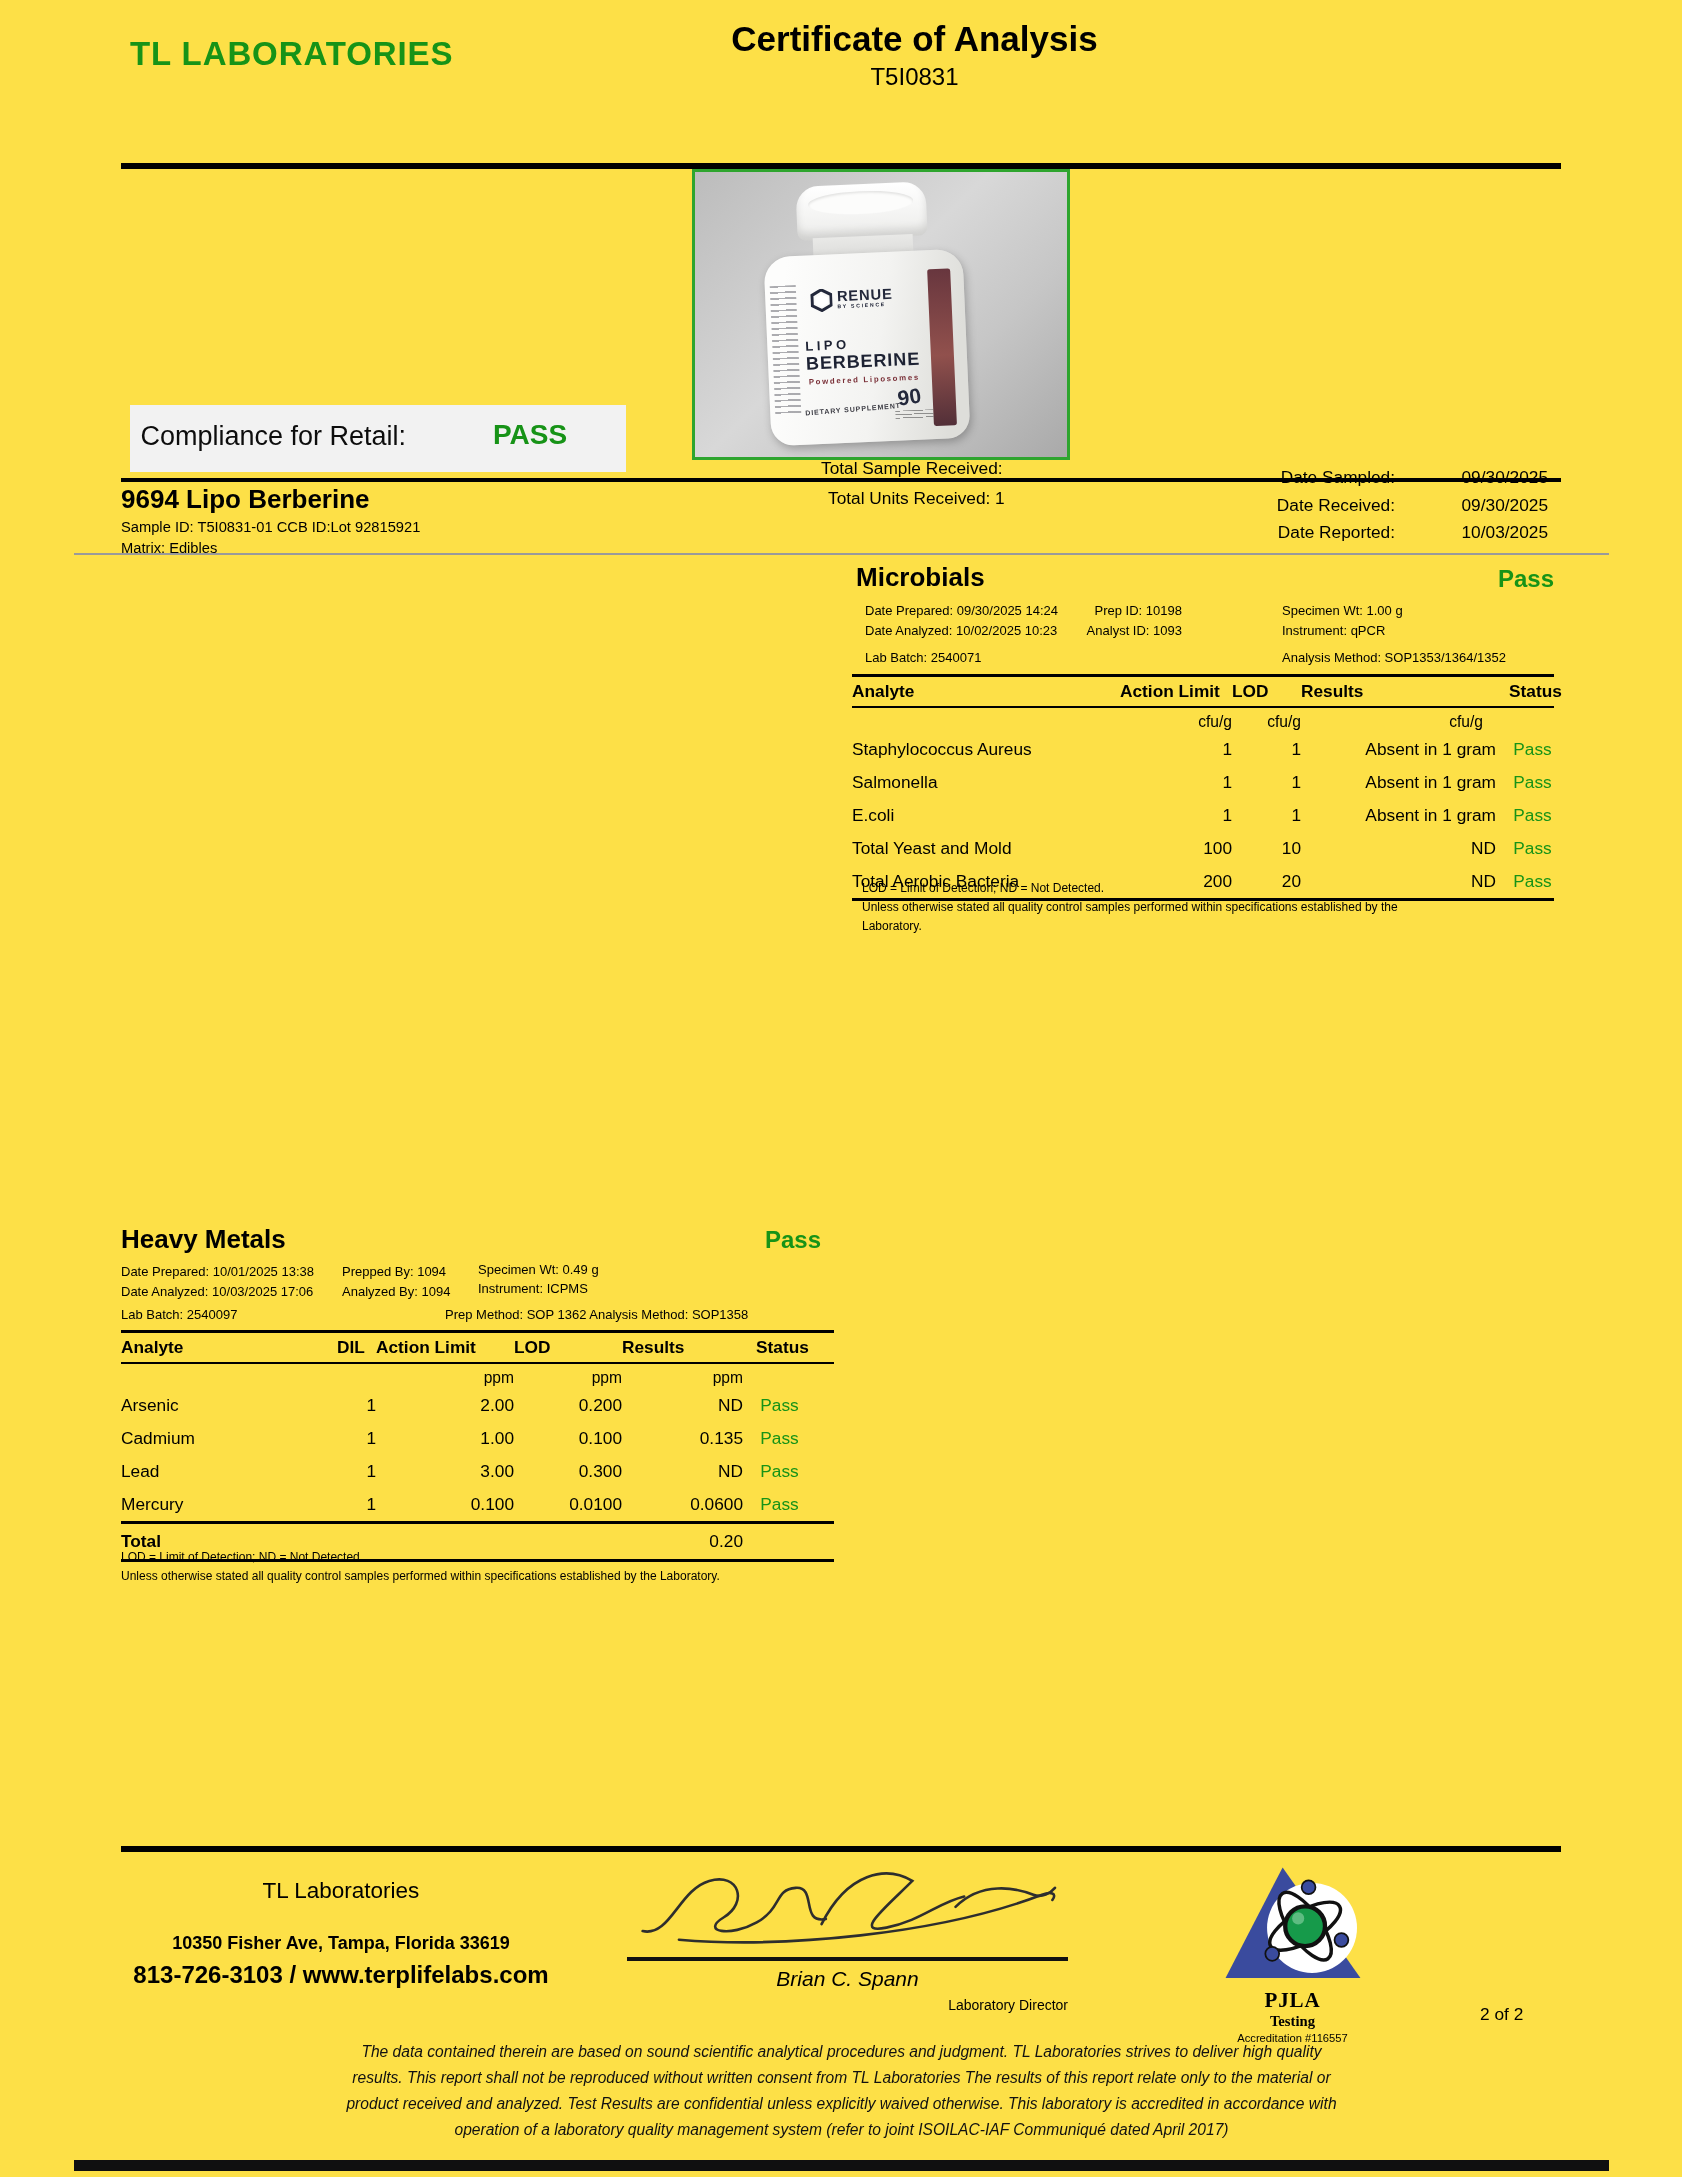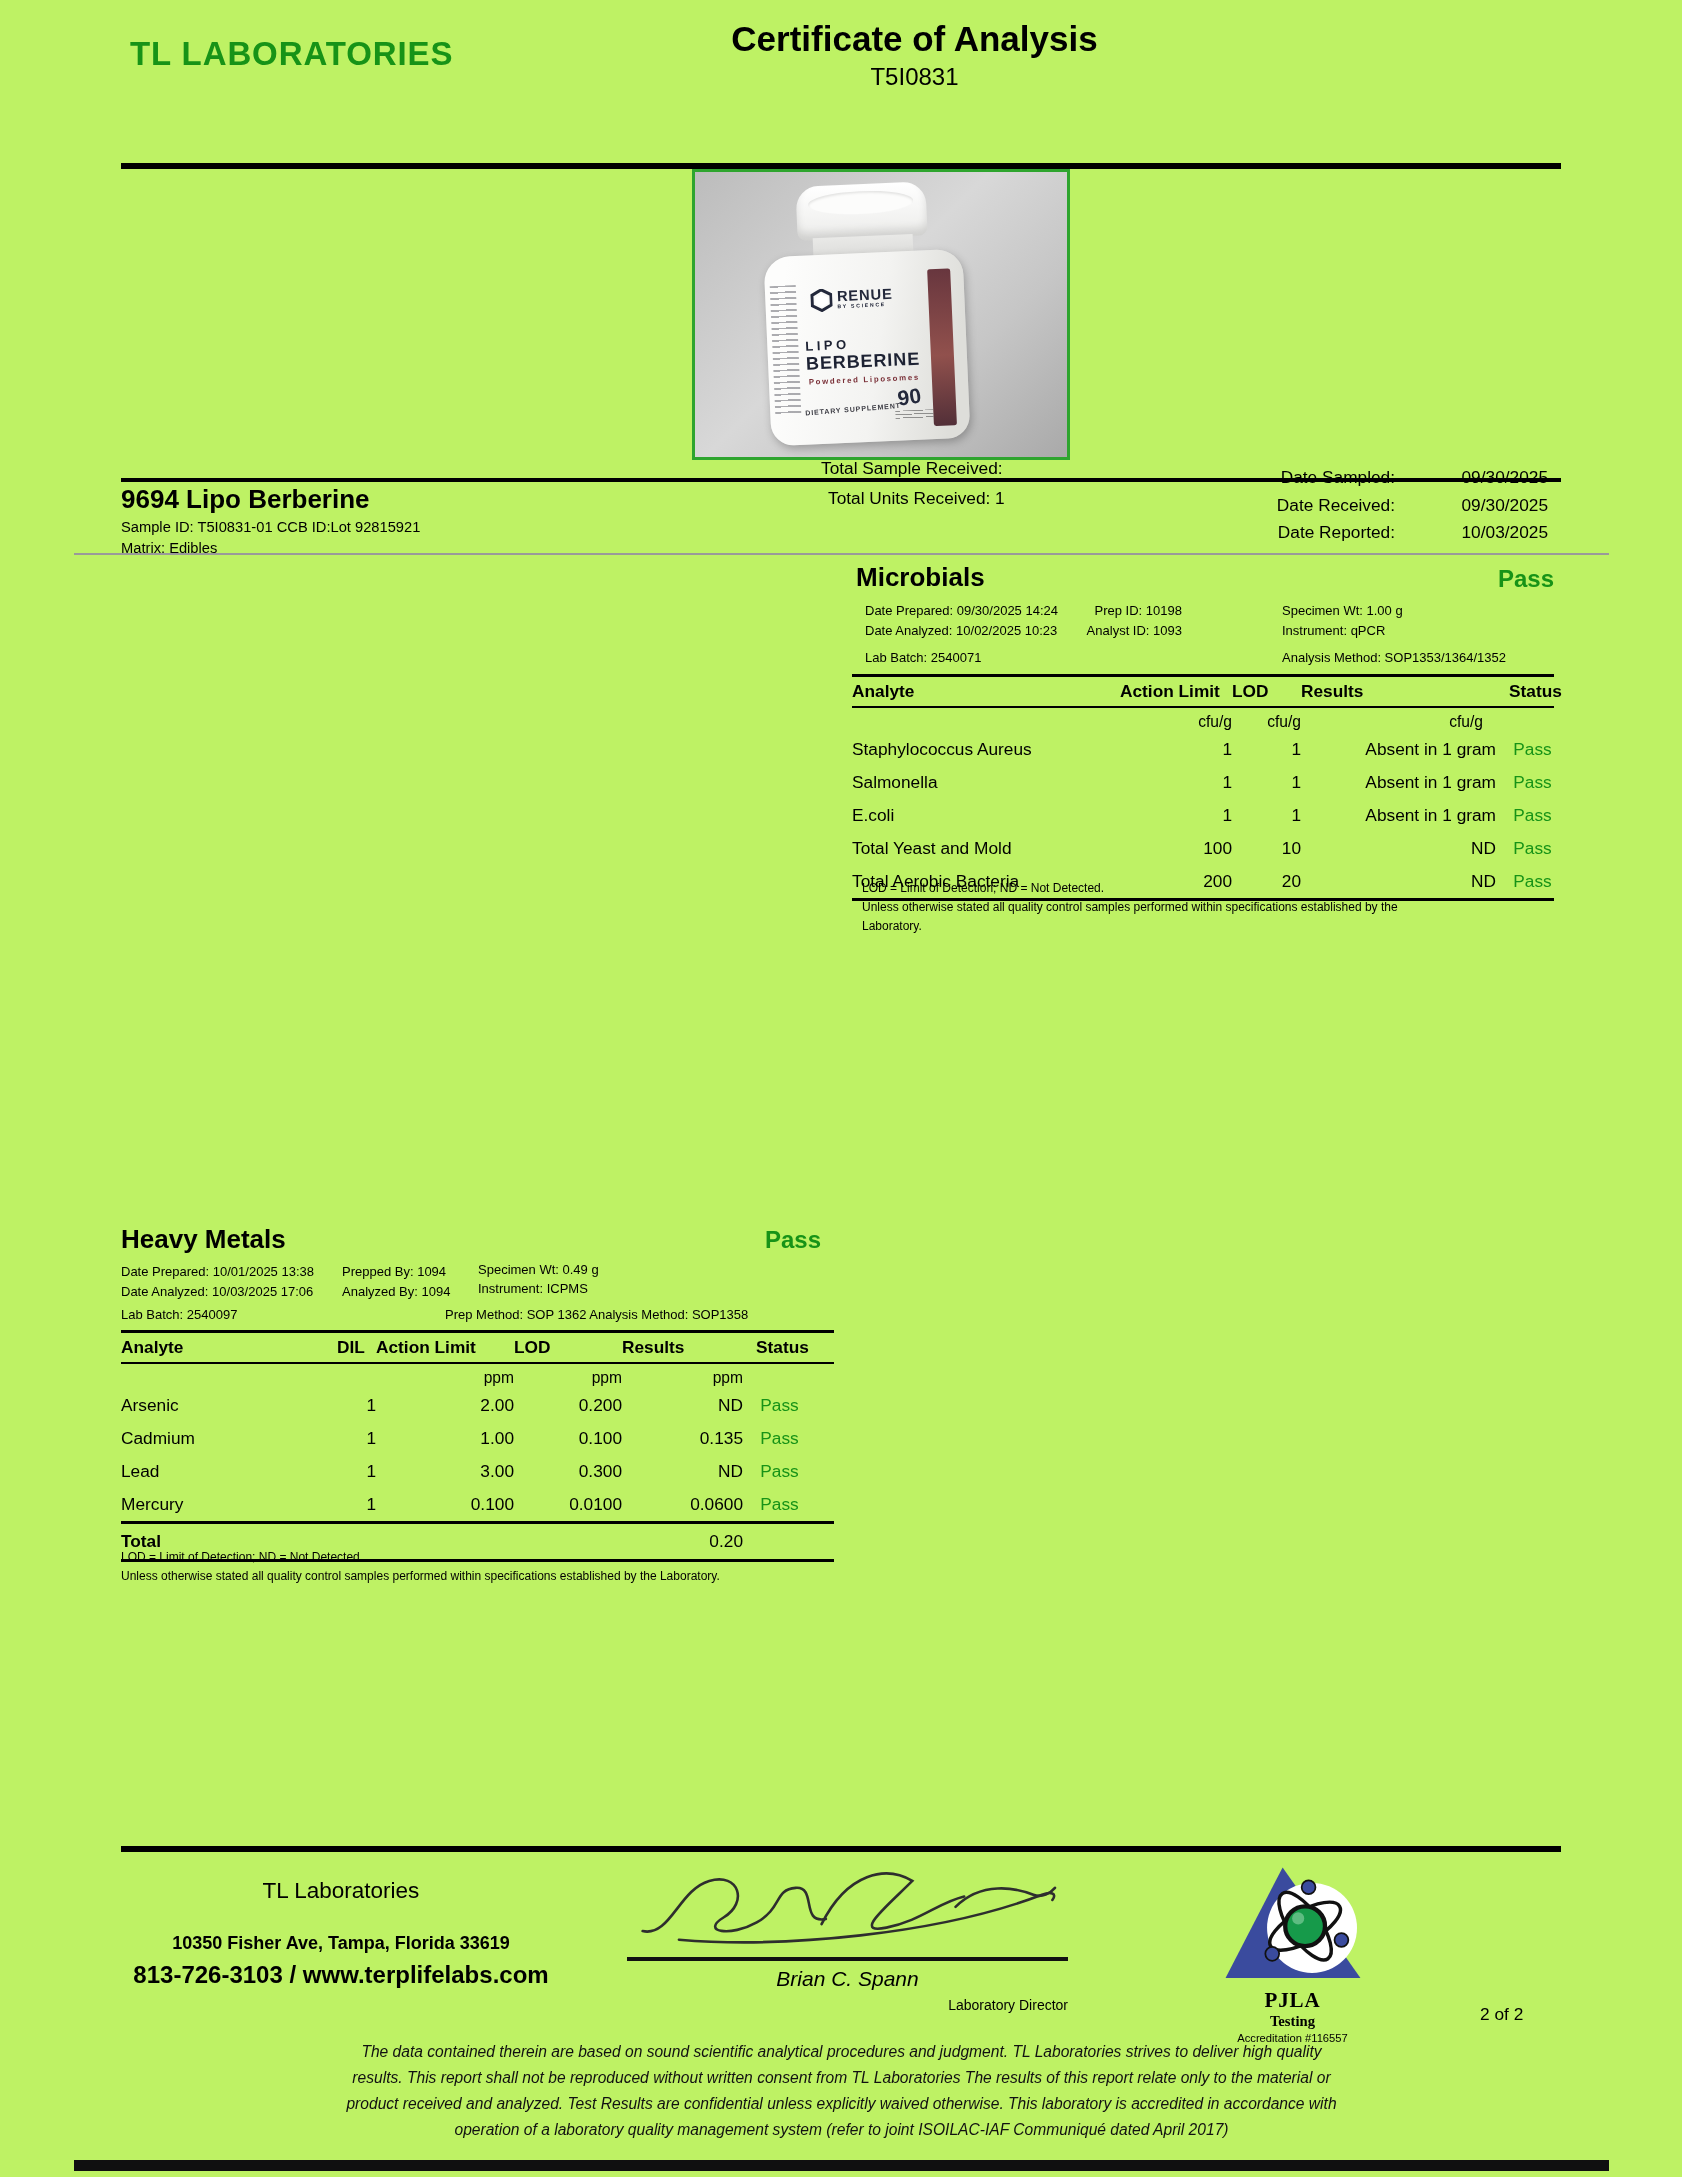--- a/index.html
+++ b/index.html
@@ -1,16 +1,16 @@
 <!DOCTYPE html>
 <html style="font-size:14px"><head>
 <meta charset="utf-8">
 <style>
   html,body{margin:0;padding:0;background:#fff;}
-  .page{position:relative;width:1683px;height:2177px;background:#bef264;
+  .page{position:relative;width:1683px;height:2177px;background:#fde047;
         font-family:"Liberation Sans",sans-serif;color:#000;overflow:hidden;}
   .abs{position:absolute;}
   .rule{position:absolute;background:#000;}
   
   .lab-name{left:130px;top:35px;font-size:33px;font-weight:bold;color:#179317;letter-spacing:0.9px;}
   .title-block{left:605px;top:19px;width:619px;text-align:center;}
   .doc-title{font-size:35px;font-weight:bold;}
   .sample-code{font-size:24px;margin-top:4px;}
   
   .photo{left:692px;top:169px;width:372px;height:285px;border:3.5px solid #2ea52e;
@@ -121,20 +121,24 @@
           <div class="berb">BERBERINE</div>
           <div class="pl">Powdered Liposomes</div>
           <div class="n90">90</div>
           <div class="n90-sub"></div>
           <div class="diet">DIETARY SUPPLEMENT</div>
         </div>
       </div>
     </div>
   </div>
 
+  <div class="abs comp-box">
+    <div class="comp-label">Compliance for Retail:</div>
+    <div class="comp-pass">PASS</div>
+  </div>
   <div class="rule" style="left:121px;top:478px;width:1440px;height:4.3px;"></div>
 
   <div class="abs prod-name">9694 Lipo Berberine</div>
   <div class="abs sample-id">Sample ID: T5I0831-01 CCB ID:Lot 92815921</div>
   <div class="abs matrix">Matrix: Edibles</div>
   <div class="abs tsr">Total Sample Received:</div>
   <div class="abs tur">Total Units Received: 1</div>
 
   <div class="date-label" style="top:467px;">Date Sampled:</div>
   <div class="date-value" style="top:467px;">09/30/2025</div>

